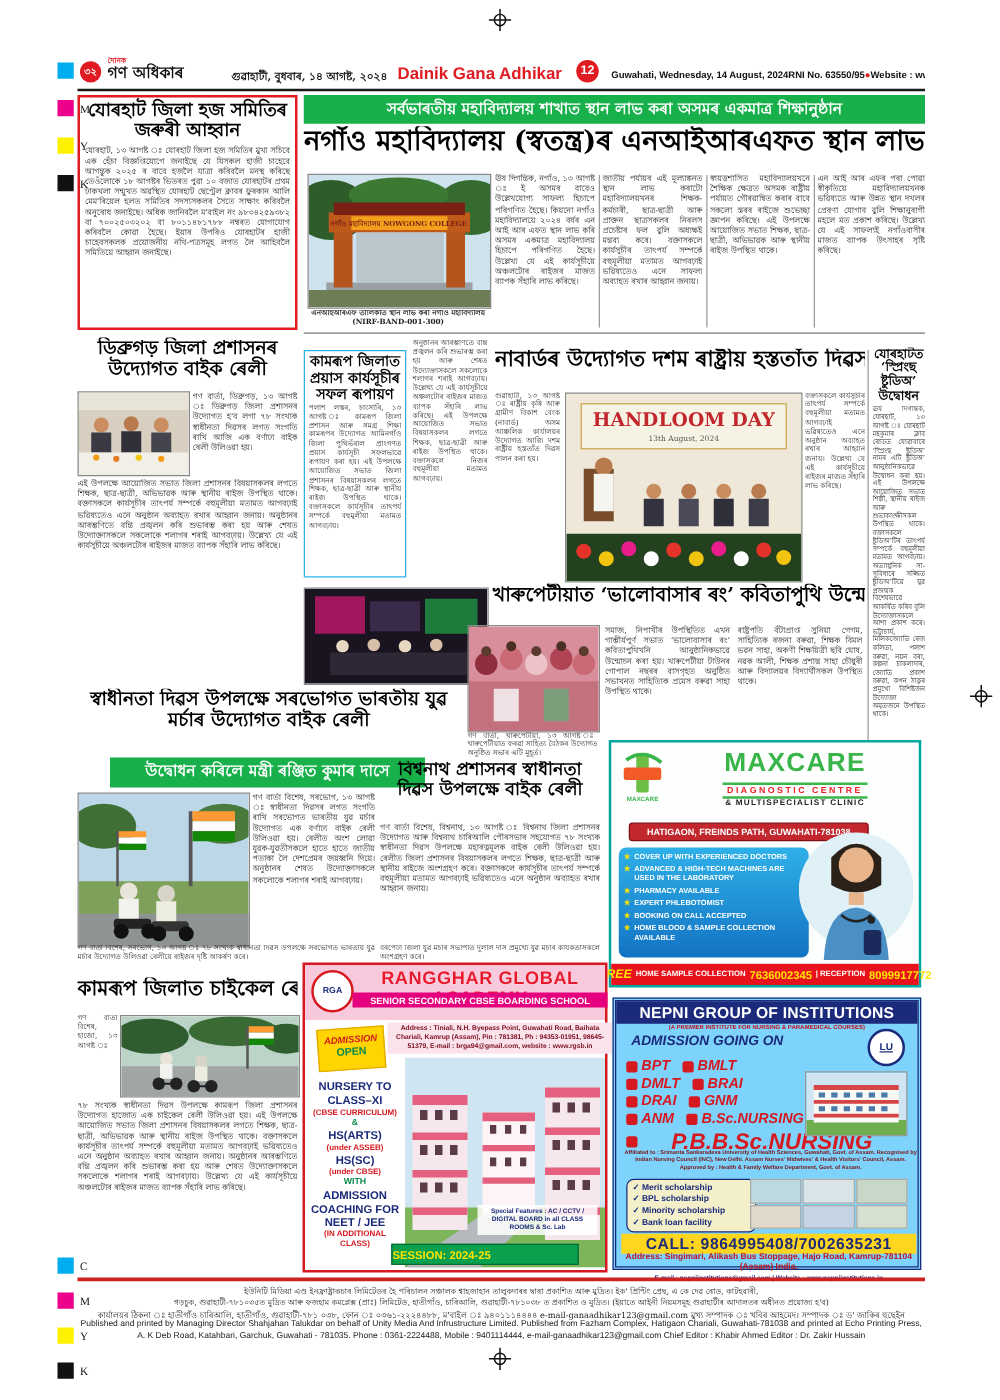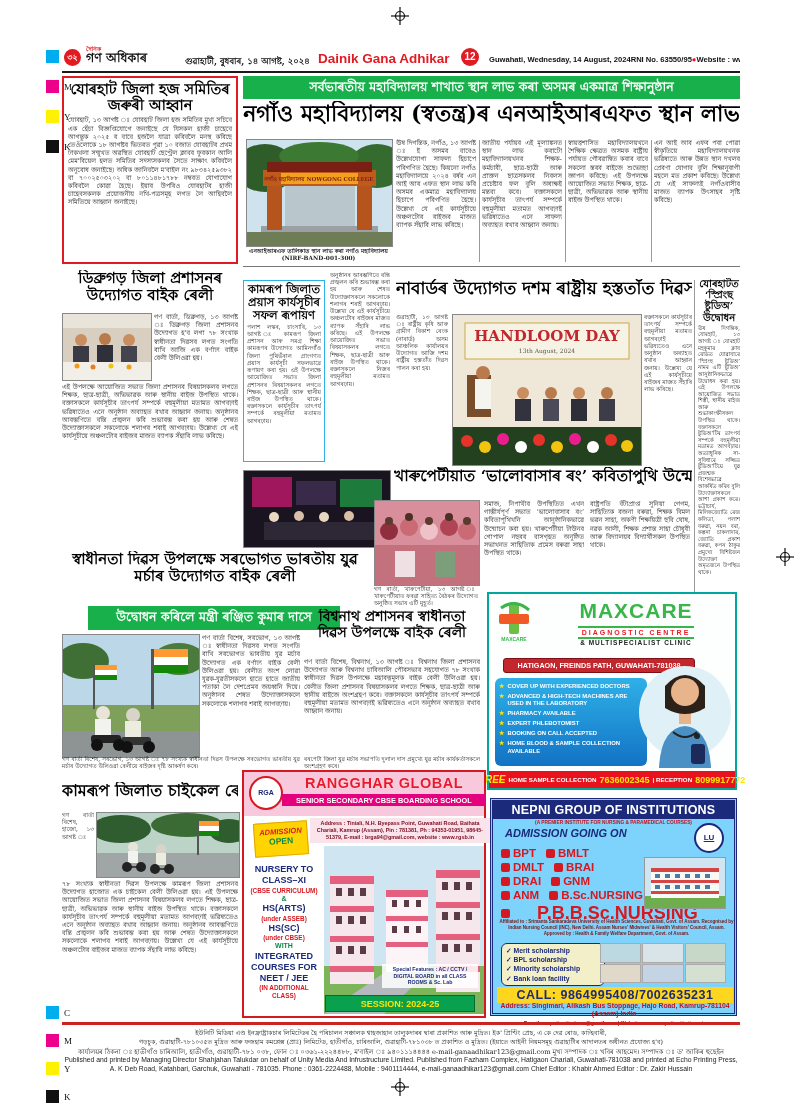--- a/index.html
+++ b/index.html
@@ -50,29 +50,29 @@
   #rangghar .logo{position:absolute;left:5px;top:4px;width:30px;height:30px;border-radius:50%;background:#fff;border:2px solid #d61920;color:#1b2a7a;font-size:7px;font-weight:bold;text-align:center;line-height:30px;}
   #rangghar .addr{position:absolute;left:66px;top:46px;width:176px;color:#7a0c1e;background:#fbe3ec;font-size:5.4px;line-height:1.3;text-align:center;font-weight:bold;padding:2px;}
   #rangghar .burst{position:absolute;left:10px;top:50px;width:54px;height:34px;background:#ffd400;transform:rotate(-4deg);border:1px solid #e0a800;text-align:center;padding-top:4px;box-sizing:border-box;}
   #rangghar .burst .a{display:block;color:#d61920;font-style:italic;font-weight:bold;font-size:7.5px;}
   #rangghar .burst .o{display:block;color:#0a8a4a;font-weight:bold;font-size:8.5px;}
   #rangghar .list{position:absolute;left:4px;top:92px;width:72px;text-align:center;line-height:1.25;}
   #rangghar .list .navy{color:#1b2a7a;font-weight:bold;font-size:9px;display:block;}
   #rangghar .list .red{color:#d61920;font-weight:bold;font-size:6.4px;display:block;}
   #rangghar .list .teal{color:#0a8a4a;font-weight:bold;font-size:7px;display:block;}
   #rangghar .feat{position:absolute;right:6px;bottom:28px;width:92px;color:#1b2a7a;background:rgba(255,255,255,.85);font-weight:bold;font-size:5.2px;text-align:center;line-height:1.3;padding:2px;}
-  #rangghar .session{position:absolute;left:81px;bottom:4px;width:148px;background:#0aa14e;color:#ffe400;font-weight:bold;font-size:9px;text-align:center;padding:2.5px 0;border:1px solid #066a33;}
+  #rangghar .session{position:absolute;left:69px;bottom:4px;width:148px;background:#0aa14e;color:#ffe400;font-weight:bold;font-size:9px;text-align:left;padding:2.5px 0;border:1px solid #066a33;}
   #nepni{left:490px;top:798px;width:247px;height:218px;background:#7dd3fc;border:3px double #1b2a7a;box-sizing:border-box;}
   #nepni .head{background:#1b2a7a;color:#fff;font-weight:bold;font-size:12.5px;text-align:center;padding:2px 0;letter-spacing:.2px;}
   #nepni .tag{color:#c1121c;font-weight:bold;font-size:4.8px;text-align:center;margin-top:1px;}
   #nepni .adm{color:#1b2a7a;font-weight:bold;font-style:italic;font-size:11px;margin:2px 0 0 12px;}
   #nepni .logo{position:absolute;right:10px;top:22px;width:26px;height:26px;border-radius:50%;background:#fff;border:2px solid #1b2a7a;color:#1b2a7a;font-weight:bold;font-size:8px;text-align:center;line-height:26px;text-decoration:underline;}
   #nepni .courses{position:absolute;left:8px;top:46px;width:160px;}
   #nepni .crow{display:flex;gap:10px;margin-bottom:2px;}
-  #nepni .citem{display:flex;align-items:center;gap:3px;color:#d61920;font-weight:bold;font-size:11.5px;white-space:nowrap;}
+  #nepni .citem{display:flex;align-items:center;gap:3px;color:#d61920;font-weight:bold;font-size:11.5px;white-space:nowrap;font-style:italic;}
   #nepni .csq{width:9px;height:9px;background:#d61920;border-radius:2px;flex:0 0 auto;}
   #nepni .bldg{position:absolute;right:8px;top:56px;width:80px;height:50px;border:1px solid #999;overflow:hidden;}
   #nepni .affil{position:absolute;left:6px;top:118px;width:235px;text-align:center;color:#7a1515;font-size:4.5px;line-height:1.3;font-weight:bold;}
   #nepni .schol{position:absolute;left:8px;top:142px;width:104px;border:1.5px solid #1b2a7a;border-radius:6px;background:#f3efc9;padding:2px 4px;box-sizing:border-box;}
   #nepni .schol div{color:#1b2a7a;font-weight:bold;font-size:6.8px;line-height:1.35;white-space:nowrap;}
   #nepni .collage{position:absolute;right:8px;top:142px;width:126px;height:40px;display:grid;grid-template-columns:repeat(3,1fr);gap:1px;}
   #nepni .collage div{border:1px solid #aaa;}
   #nepni .call{position:absolute;left:4px;top:186px;width:236px;background:#ffd61f;color:#1b2a7a;font-weight:bold;font-size:12.5px;text-align:center;letter-spacing:.5px;padding:1px 0;}
   #nepni .naddr{position:absolute;left:4px;top:201px;width:236px;color:#c1121c;font-weight:bold;font-size:6.8px;line-height:1.25;text-align:center;}
   
@@ -454,21 +454,21 @@
     </svg>
     <div class="list">
       <span class="navy">NURSERY TO CLASS–XI</span>
       <span class="red">(CBSE CURRICULUM)</span>
       <span class="teal">&amp;</span>
       <span class="navy">HS(ARTS)</span>
       <span class="red">(under ASSEB)</span>
       <span class="navy">HS(SC)</span>
       <span class="red">(under CBSE)</span>
       <span class="teal">WITH</span>
-      <span class="navy">INTEGRATED COURSES FOR NEET / JEE</span>
+      <span class="navy">ADMISSION COACHING FOR NEET / JEE</span>
       <span class="red">(IN ADDITIONAL CLASS)</span>
     </div>
     <div class="feat">Special Features : AC / CCTV / DIGITAL BOARD in all CLASS ROOMS &amp; Sc. Lab</div>
     <div class="session">SESSION: 2024-25</div>
   </div>
 
   <div class="adbox" id="nepni">
     <div class="head">NEPNI GROUP OF INSTITUTIONS</div>
     <div class="tag">(A PREMIER INSTITUTE FOR NURSING &amp; PARAMEDICAL COURSES)</div>
     <div class="adm">ADMISSION GOING ON</div>

